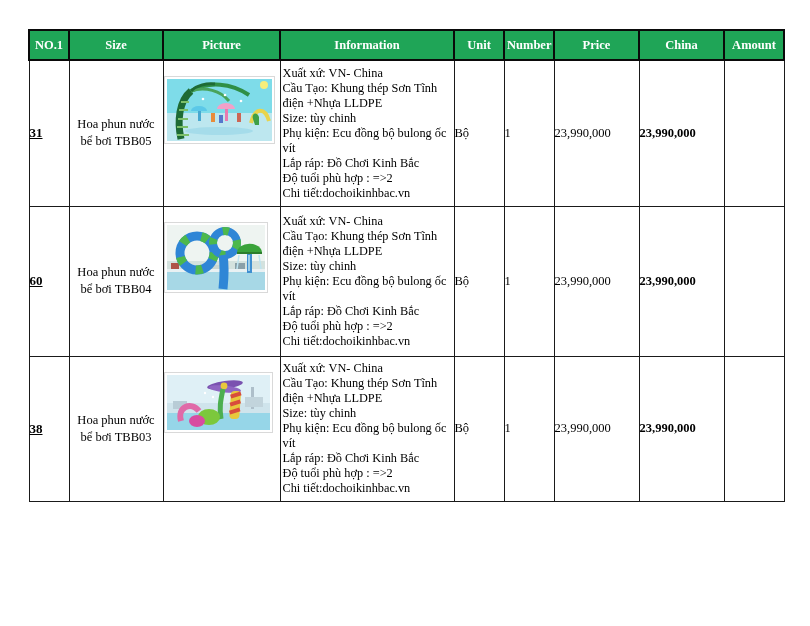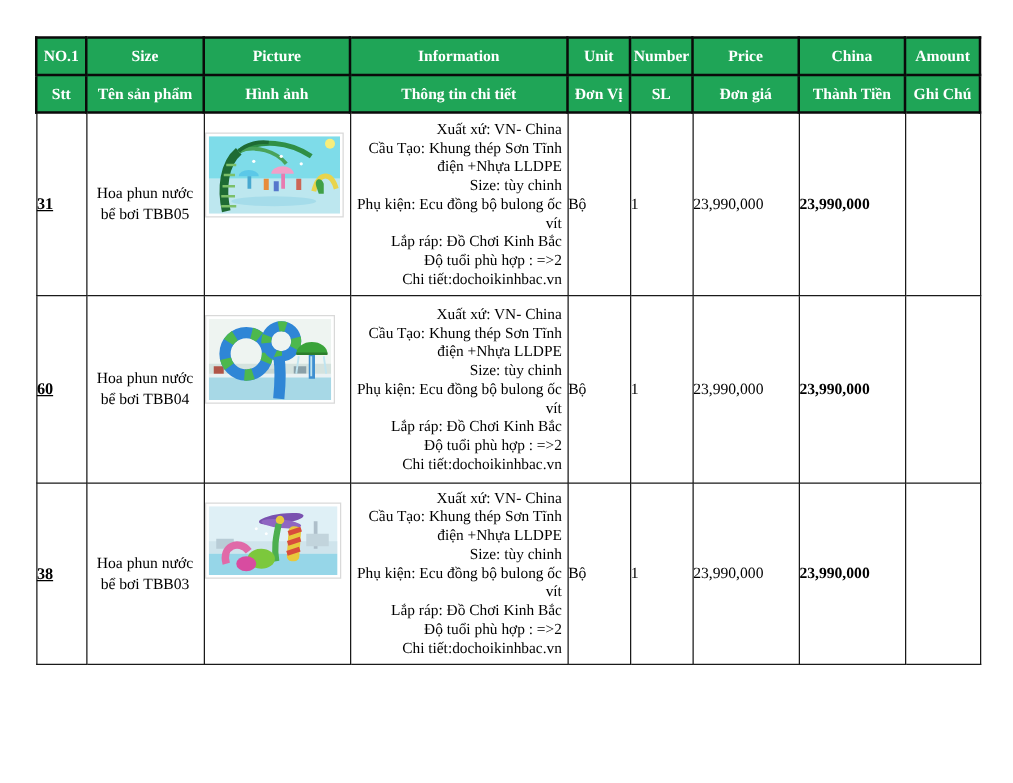--- a/index.html
+++ b/index.html
@@ -68,21 +68,21 @@
   td.name-cell {
     text-align: center;
     padding: 2px 4px;
     line-height: 17px;
   }
   td.picture-cell {
     vertical-align: top;
     padding-top: 15px;
   }
   td.info-cell {
-    text-align: right;
+    text-align: left;
     white-space: pre-line;
     line-height: 15px;
     padding: 3px 4px 3px 2px;
     font-size: 12.3px;
   }
   td.amount-cell { font-weight: bold; }
 
   .photo-frame {
     display: inline-block;
     background: #ffffff;
@@ -112,31 +112,20 @@
       <tr>
         <th>NO.1</th>
         <th>Size</th>
         <th>Picture</th>
         <th>Information</th>
         <th>Unit</th>
         <th>Number</th>
         <th>Price</th>
         <th>China</th>
         <th>Amount</th>
-      </tr>
-      <tr>
-        <th>Stt</th>
-        <th>Tên sản phẩm</th>
-        <th>Hình ảnh</th>
-        <th>Thông tin chi tiết</th>
-        <th>Đơn Vị</th>
-        <th>SL</th>
-        <th>Đơn giá</th>
-        <th>Thành Tiền</th>
-        <th>Ghi Chú</th>
       </tr>
     </thead>
     <tbody>
 
       <tr class="body-row-1">
         <td class="stt-cell">
           <span>31</span>
         </td>
         <td class="name-cell">Hoa phun nước bể bơi TBB05</td>
         <td class="picture-cell">

